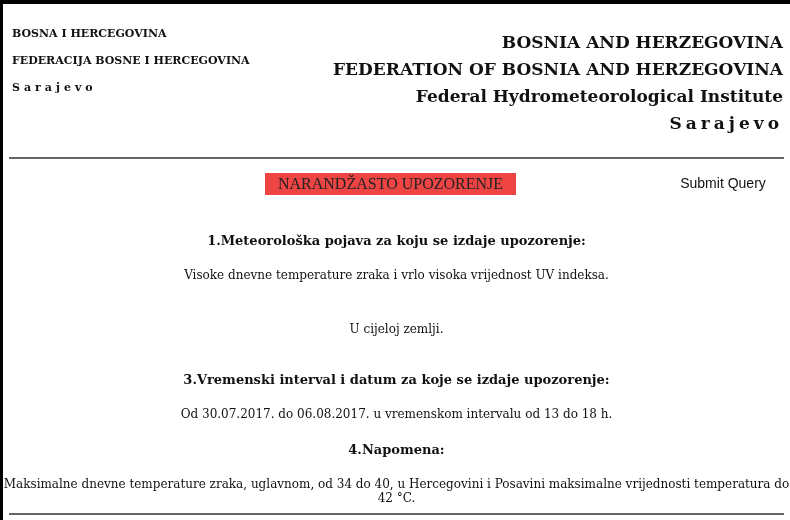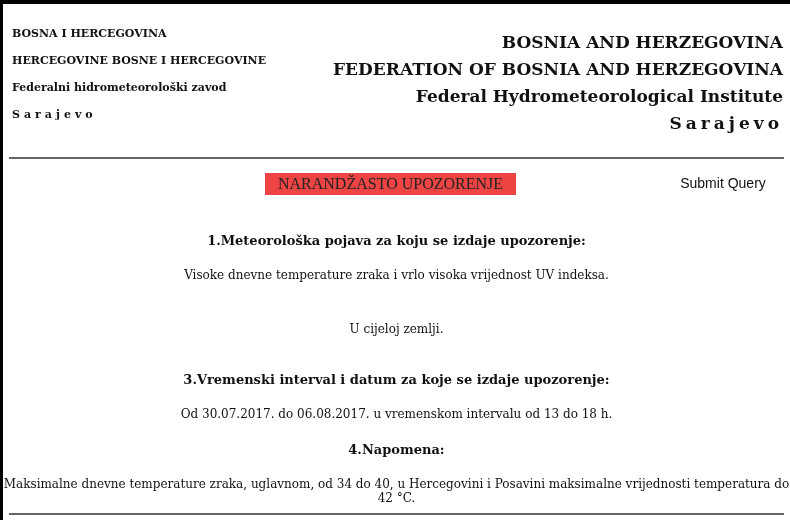--- a/index.html
+++ b/index.html
@@ -29,22 +29,21 @@
   .content { position:absolute; left:0; width:787px; text-align:center; color:#111; }
   .sec-title { font-weight:bold; font-size:13px; }
   .sec-text { font-size:12px; margin-top:20px; }
 </style>
 </head>
 <body>
 
 <div class="page">
   <div class="hdr-left">
     <div>BOSNA I HERCEGOVINA</div>
-    <div>HERCEGOVINE BOSNE I HERCEGOVINE</div>
-    <div>Federalni hidrometeorološki zavod</div>
+    <div>FEDERACIJA BOSNE I HERCEGOVINA</div>
     <div class="spaced">Sarajevo</div>
   </div>
   <div class="hdr-right">
     <div>BOSNIA AND HERZEGOVINA</div>
     <div>FEDERATION OF BOSNIA AND HERZEGOVINA</div>
     <div>Federal Hydrometeorological Institute</div>
     <div class="spaced">Sarajevo</div>
   </div>
 
   <div class="hr" style="top:153px"></div>

